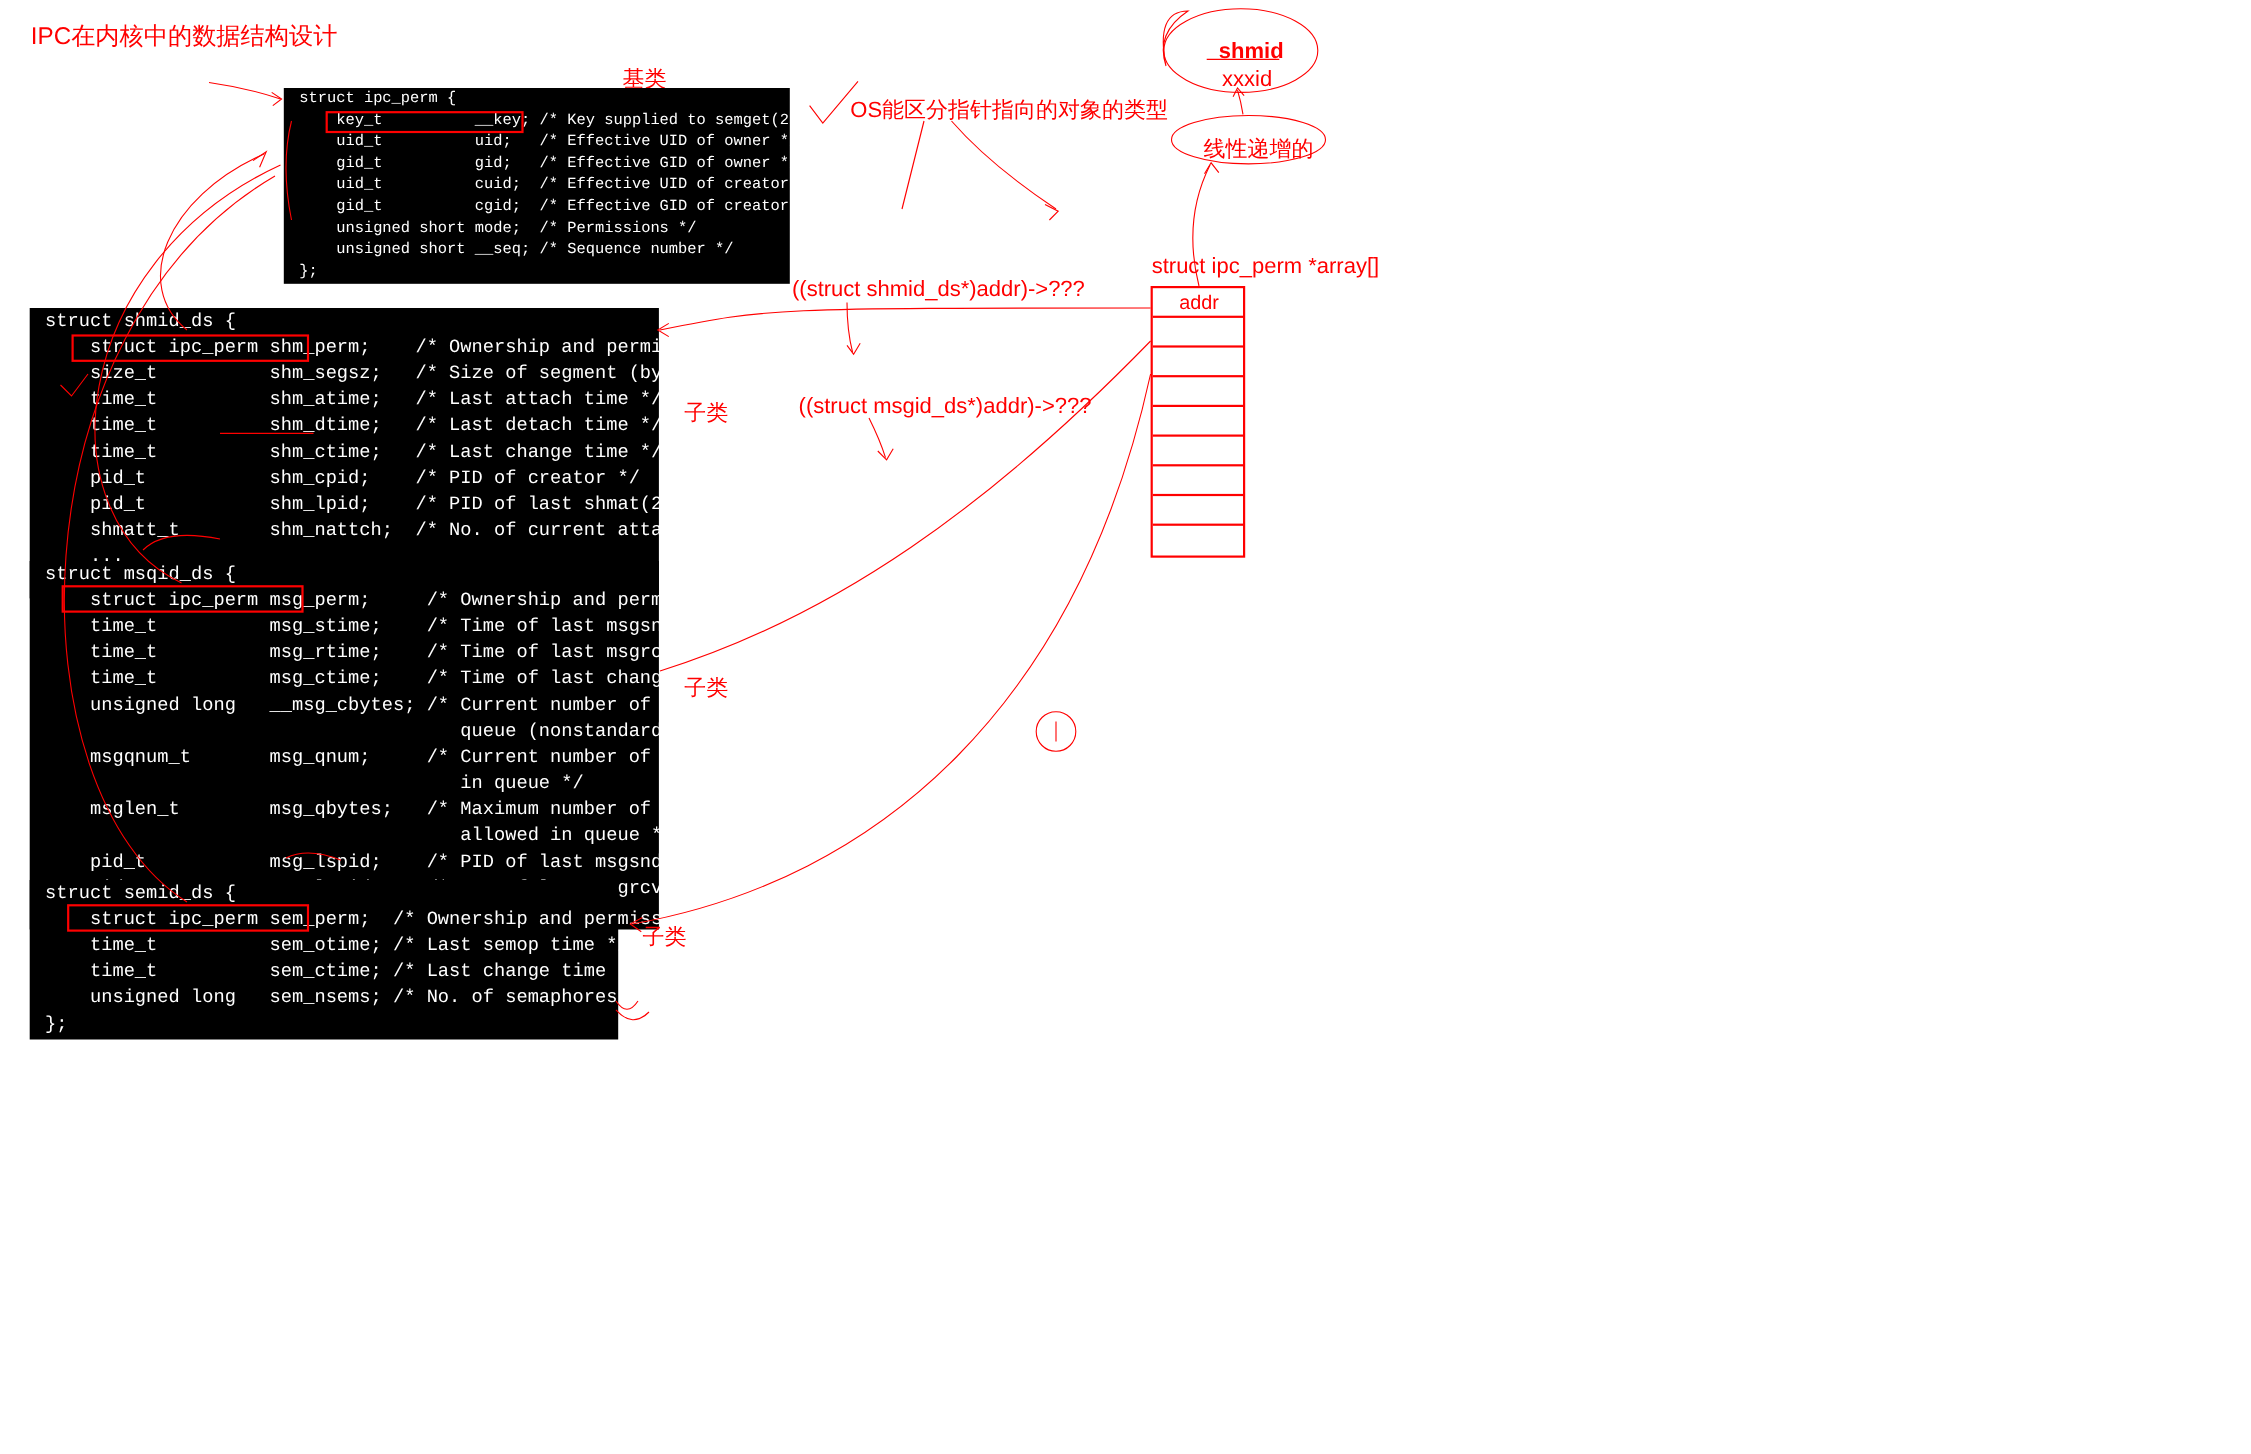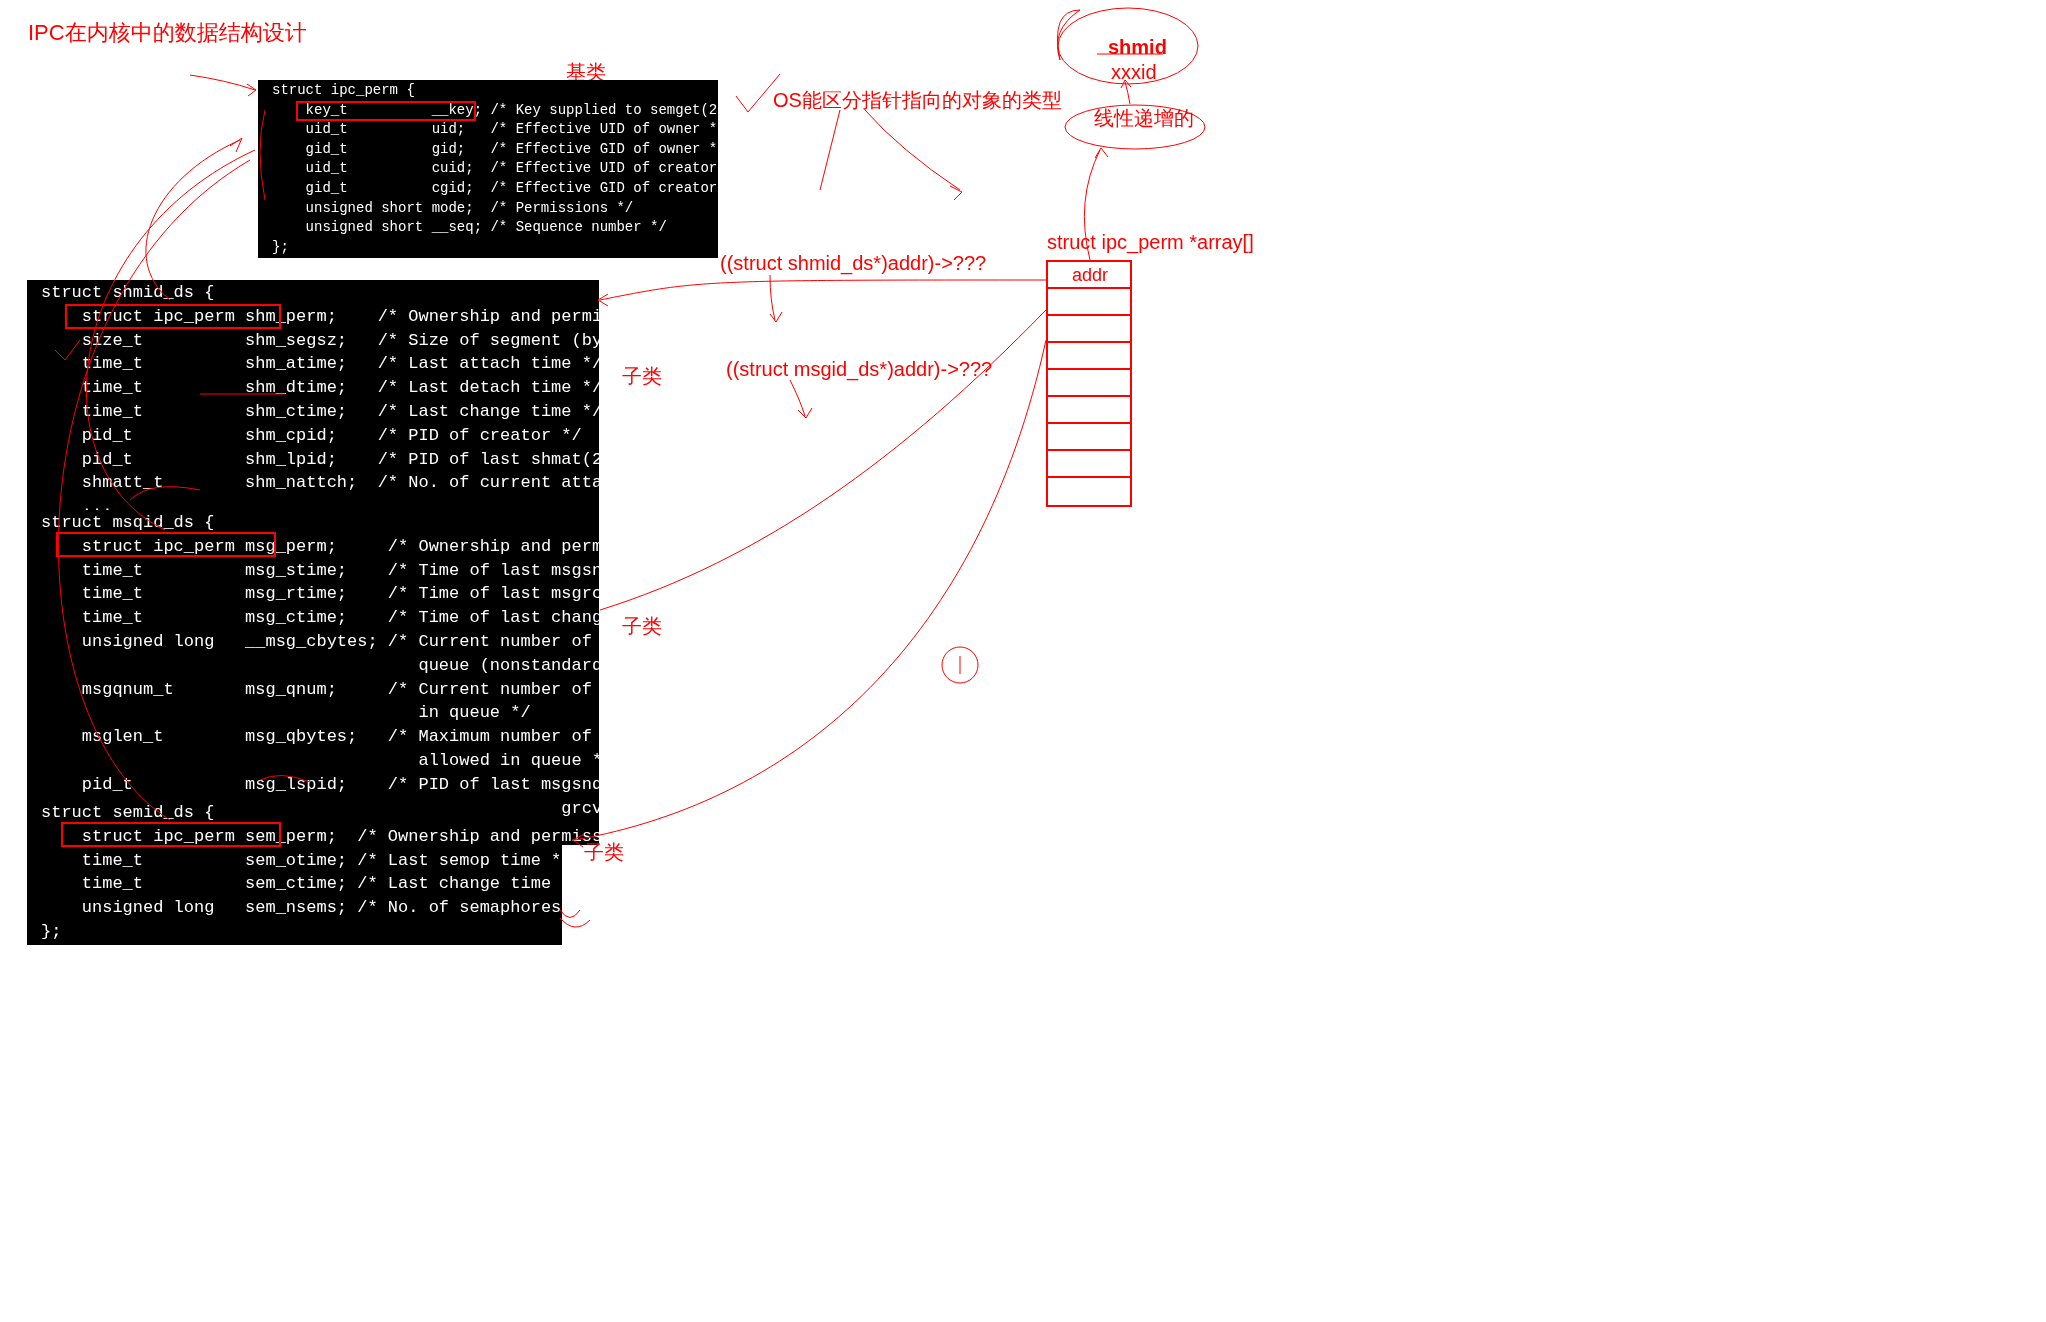--- a/index.html
+++ b/index.html
@@ -133,21 +133,21 @@
     time_t          sem_otime; /* Last semop time */
     time_t          sem_ctime; /* Last change time */
     unsigned long   sem_nsems; /* No. of semaphores in set */
 };</div>
   <div class="red-box" style="left:61px; top:822px; width:220px; height:25px;"></div>
   <div class="red-text" style="left:584px; top:838px;">子类</div>
 
   <div class="red-text" style="left:773px; top:86px;">OS能区分指针指向的对象的类型</div>
   <div class="red-text" style="left:1108px; top:33px;font-weight:bold;">shmid</div>
   <div class="red-text" style="left:1111px; top:58px;">xxxid</div>
-  <div class="red-text" style="left:1094px; top:104px;">线性递增的</div>
+  <div class="red-text" style="left:1094px; top:122px;">线性递增的</div>
   <div class="red-text" style="left:1047px; top:228px;">struct ipc_perm *array[]</div>
 
   <div class="red-text" style="left:720px; top:249px;">((struct shmid_ds*)addr)-&gt;???</div>
   <div class="red-text" style="left:726px; top:355px;">((struct msgid_ds*)addr)-&gt;???</div>
 
   <div class="array-table" style="left:1046px; top:260px; width:86px;">
     <div class="cell">addr</div>
     <div class="cell"></div>
     <div class="cell"></div>
     <div class="cell"></div>

